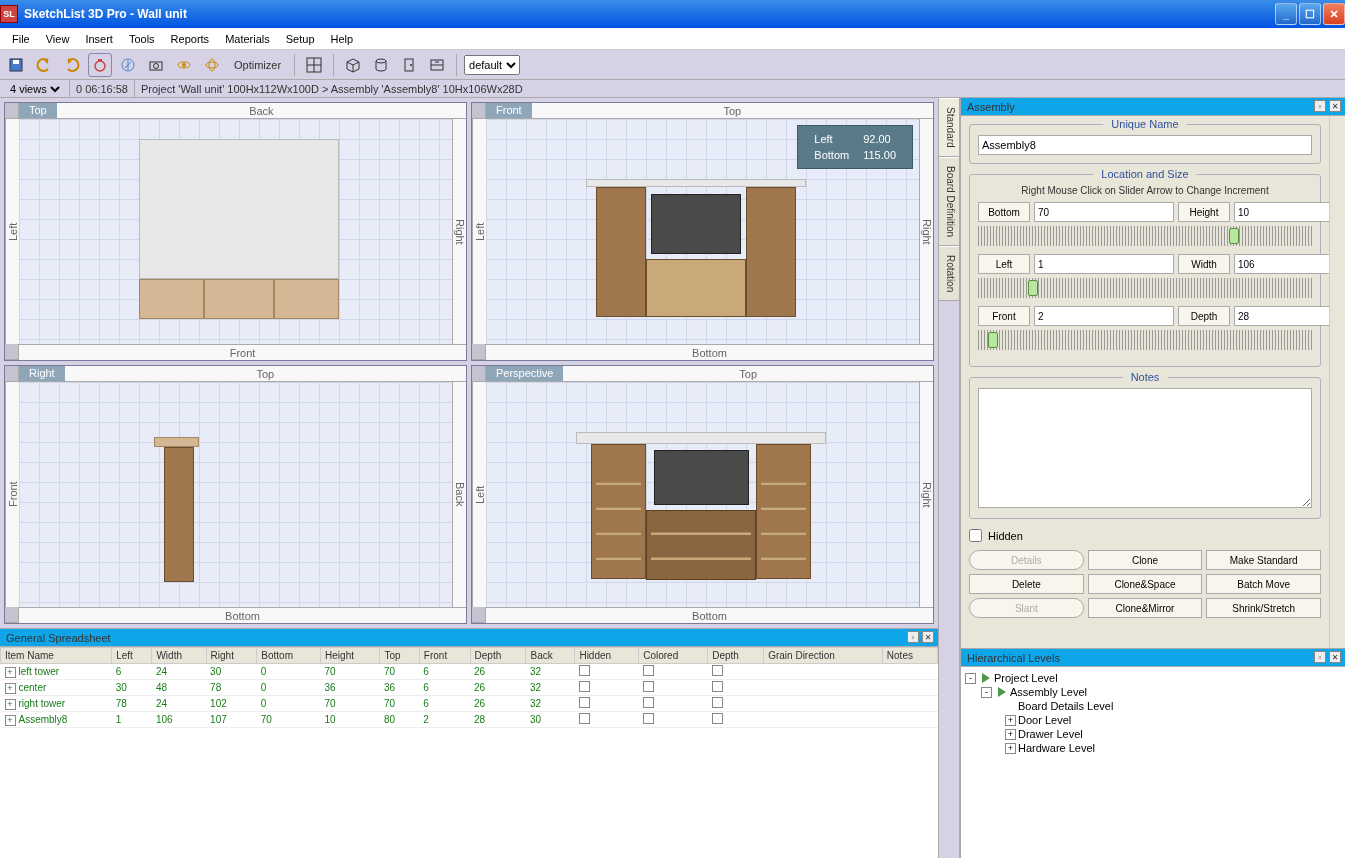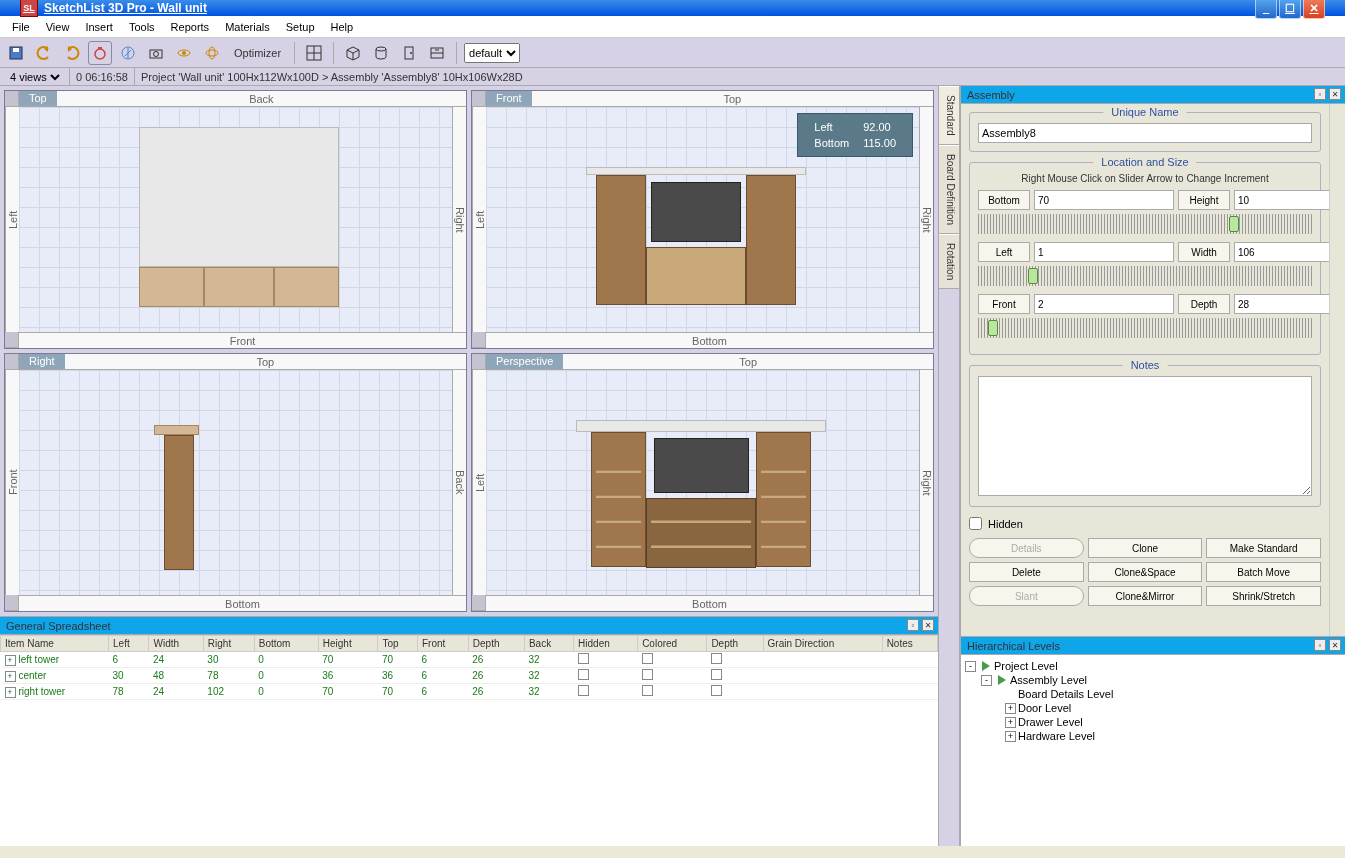--- a/index.html
+++ b/index.html
@@ -1,19 +1,19 @@
 <!DOCTYPE html>
 <html><head>
 <meta charset="utf-8">
 <style>
 * { box-sizing: border-box; margin: 0; padding: 0; font-family: Tahoma, sans-serif; font-size: 11px; }
 body { background: #ece9d8; width: 1345px; height: 858px; overflow: hidden; }
 
 
-.titlebar { background: linear-gradient(to bottom, #3a8de8, #0053e1); height: 16px; display: flex; align-items: center; padding: 0 20px; color: white; text-decoration: underline; }
+.titlebar { background: linear-gradient(to bottom, #3a8de8, #0053e1); height: 28px; display: flex; align-items: center; padding: 0 0; color: white; }
 .titlebar .app-icon { width: 18px; height: 18px; background: #c44; border: 1px solid #800; margin-right: 6px; display: flex; align-items: center; justify-content: center; font-weight: bold; font-size: 9px; }
 .titlebar .title { flex: 1; font-weight: bold; font-size: 12px; }
 .titlebar .win-btns { display: flex; gap: 2px; }
 .titlebar .win-btn { width: 22px; height: 22px; border: 1px solid #fff8; border-radius: 3px; display: flex; align-items: center; justify-content: center; background: linear-gradient(to bottom, #5aa8f0, #2268cc); color: white; font-weight: bold; cursor: pointer; }
 .titlebar .win-btn.close { background: linear-gradient(to bottom, #f08060, #d84020); }
 
 
 .menubar { background: #fff; height: 22px; display: flex; align-items: center; padding: 0 4px; border-bottom: 1px solid #ccc; font-size: 13px; }
 .menubar .mitem { padding: 2px 8px; cursor: pointer; }
 
@@ -422,20 +422,37 @@
                 <td class="num">70</td>
                 <td class="num">6</td>
                 <td class="num">26</td>
                 <td class="num">32</td>
                 <td><span class="chk"></span></td>
                 <td><span class="chk"></span></td>
                 <td><span class="chk"></span></td>
                 <td></td>
                 <td></td>
               </tr>
+              <tr>
+                <td class="name"><span class="exp">+</span>Assembly8</td>
+                <td class="num">1</td>
+                <td class="num">106</td>
+                <td class="num">107</td>
+                <td class="num">70</td>
+                <td class="num">10</td>
+                <td class="num">80</td>
+                <td class="num">2</td>
+                <td class="num">28</td>
+                <td class="num">30</td>
+                <td><span class="chk"></span></td>
+                <td><span class="chk"></span></td>
+                <td><span class="chk"></span></td>
+                <td></td>
+                <td></td>
+              </tr>
             </tbody>
         </table>
       </div>
     </div>
   </div>
 
   <div class="side-tabs">
     <div class="side-tab active">Standard</div>
     <div class="side-tab">Board Definition</div>
     <div class="side-tab">Rotation</div>

